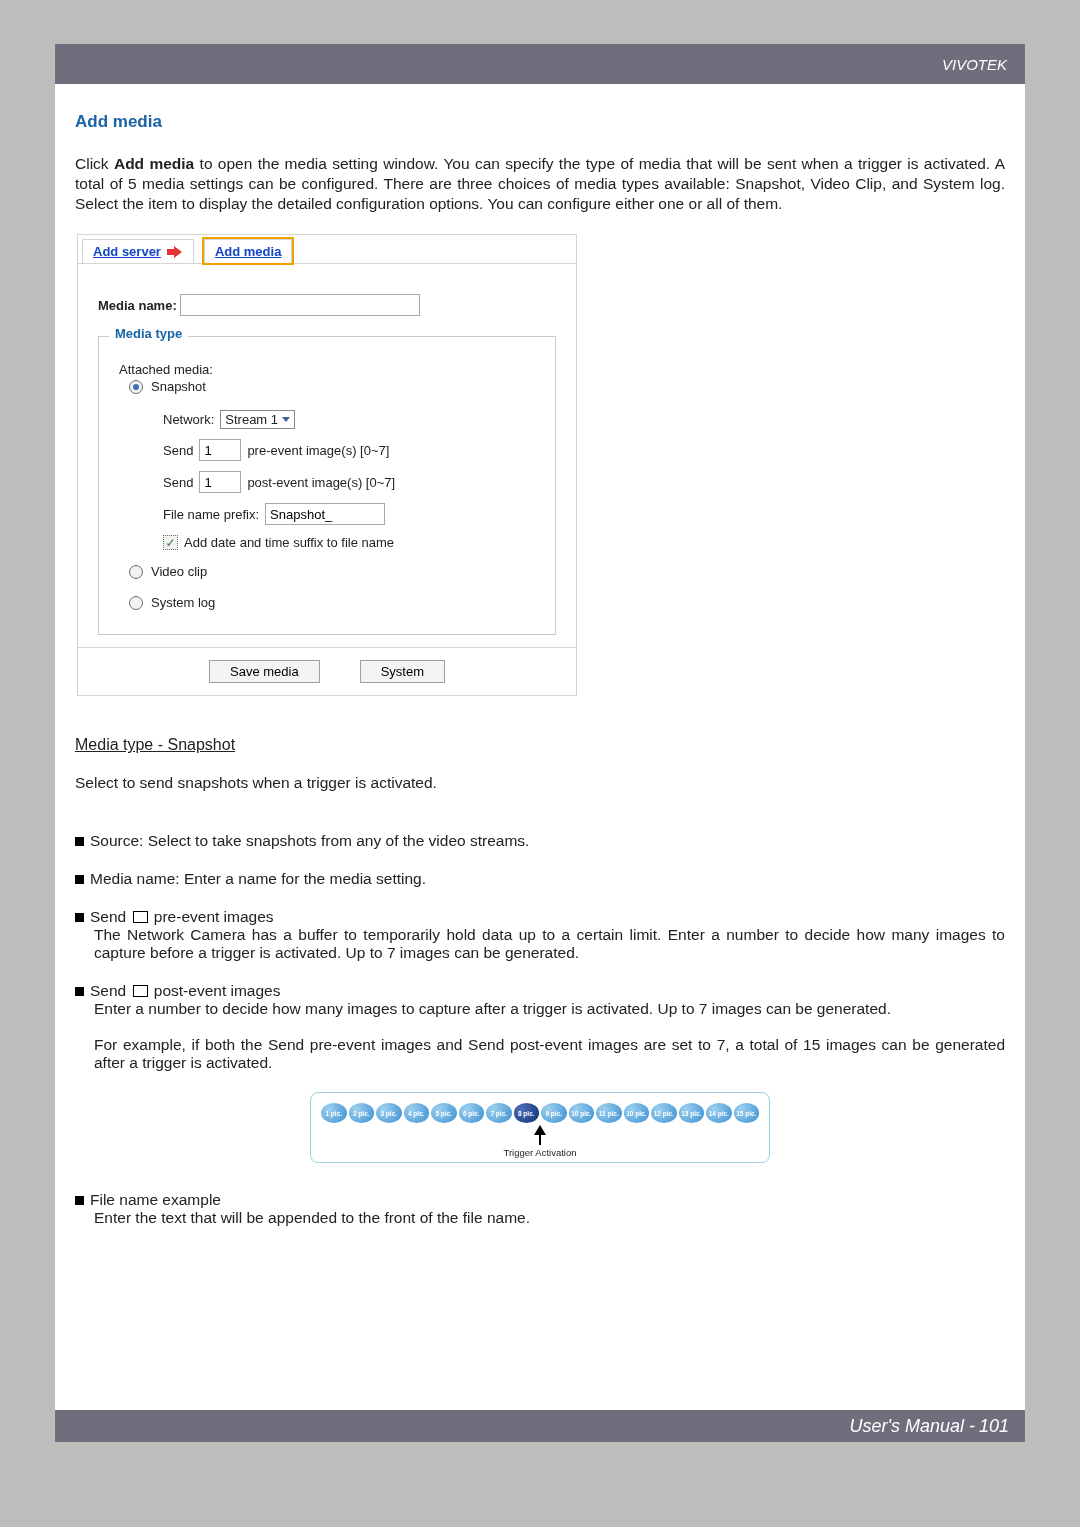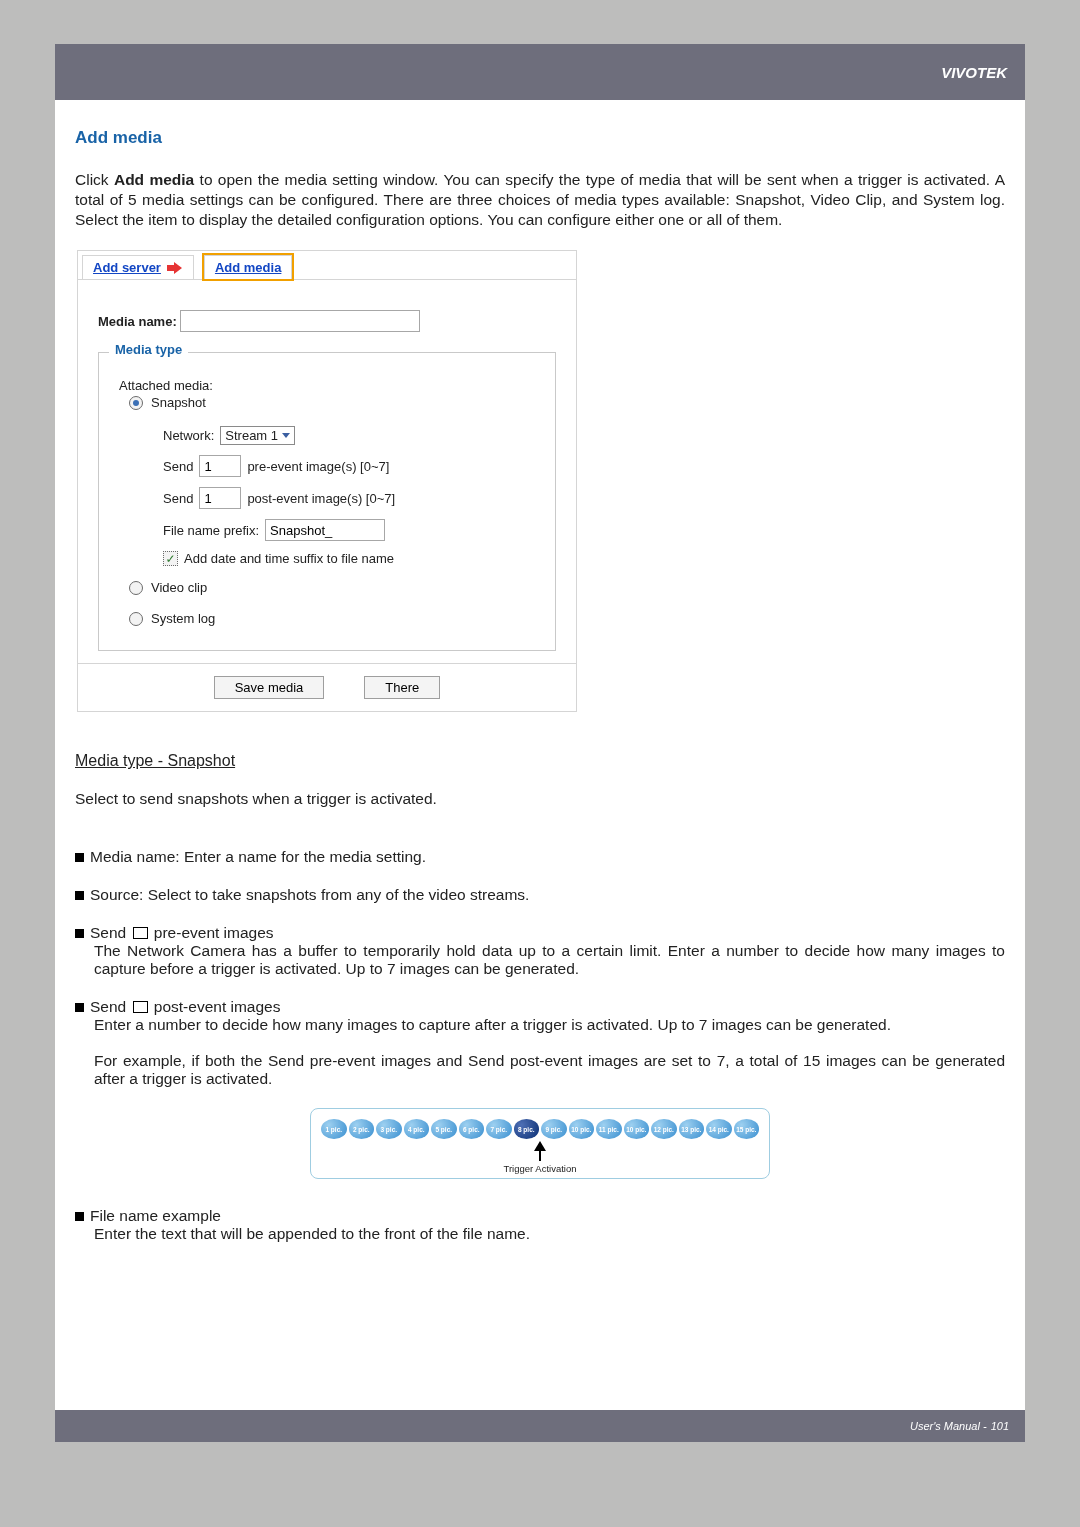--- a/index.html
+++ b/index.html
@@ -13,24 +13,24 @@
     position: relative;
   }
   .page {
     background: #ffffff;
     margin: 44px 55px 85px 55px;
     min-height: 1398px;
     position: relative;
   }
   .top-banner {
     background: #6e6e7c;
-    height: 56px;
+    height: 40px;
     color: #fff;
     font-style: italic;
-    font-weight: bold;
+    font-weight: normal;
     font-size: 15px;
     display: flex;
     justify-content: flex-end;
     align-items: center;
     padding-right: 18px;
   }
   .content {
     padding: 28px 20px 0 20px;
   }
   .section-title {
@@ -246,21 +246,21 @@
   .arrow-stem { width: 2px; height: 10px; background:#000; }
   .trigger-label { font-size: 9.5px; margin-top: 2px; }
 
   .footer {
     position: absolute;
     bottom: 0; left: 0; right: 0;
     height: 32px;
     background: #6e6e7c;
     color: #fff;
     font-style: italic;
-    font-size: 11px;
+    font-size: 18px;
     display:flex;
     justify-content:flex-end;
     align-items:center;
     padding-right: 16px;
     gap: 4px;
   }
 </style>
 </head>
 <body>
 
@@ -336,40 +336,40 @@
             <span>Video clip</span>
           </div>
           <div class="radio-row" style="margin-bottom:4px">
             <span class="radio-dot"></span>
             <span>System log</span>
           </div>
         </div>
       </div>
       <div class="dlg-buttons">
         <button class="dlg-btn">Save media</button>
-        <button class="dlg-btn">There</button>
+        <button class="dlg-btn">System</button>
       </div>
     </div>
 
     <div class="body-line" style="margin-bottom:20px">
       <span class="subhead-underline">Media type - Snapshot</span>
     </div>
     <div class="body-line">Select to send snapshots when a trigger is activated.</div>
 
     <div class="bullets">
       <div class="bullet">
         <div class="bt">
             <span class="sq"></span>
-            <span>Media name: Enter a name for the media setting.</span>
+            <span>Source: Select to take snapshots from any of the video streams.</span>
           </div>
       </div>
       <div class="bullet">
         <div class="bt">
             <span class="sq"></span>
-            <span>Source: Select to take snapshots from any of the video streams.</span>
+            <span>Media name: Enter a name for the media setting.</span>
           </div>
       </div>
       <div class="bullet">
         <div class="bt">
             <span class="sq"></span>
           <span>
             <span>Send </span><span class="empty-box"></span><span> pre-event images</span>
           </span>
         </div>
         <div class="bullet-detail">The Network Camera has a buffer to temporarily hold data up to a certain limit. Enter a number to decide how many images to capture before a trigger is activated. Up to 7 images can be generated.</div>

